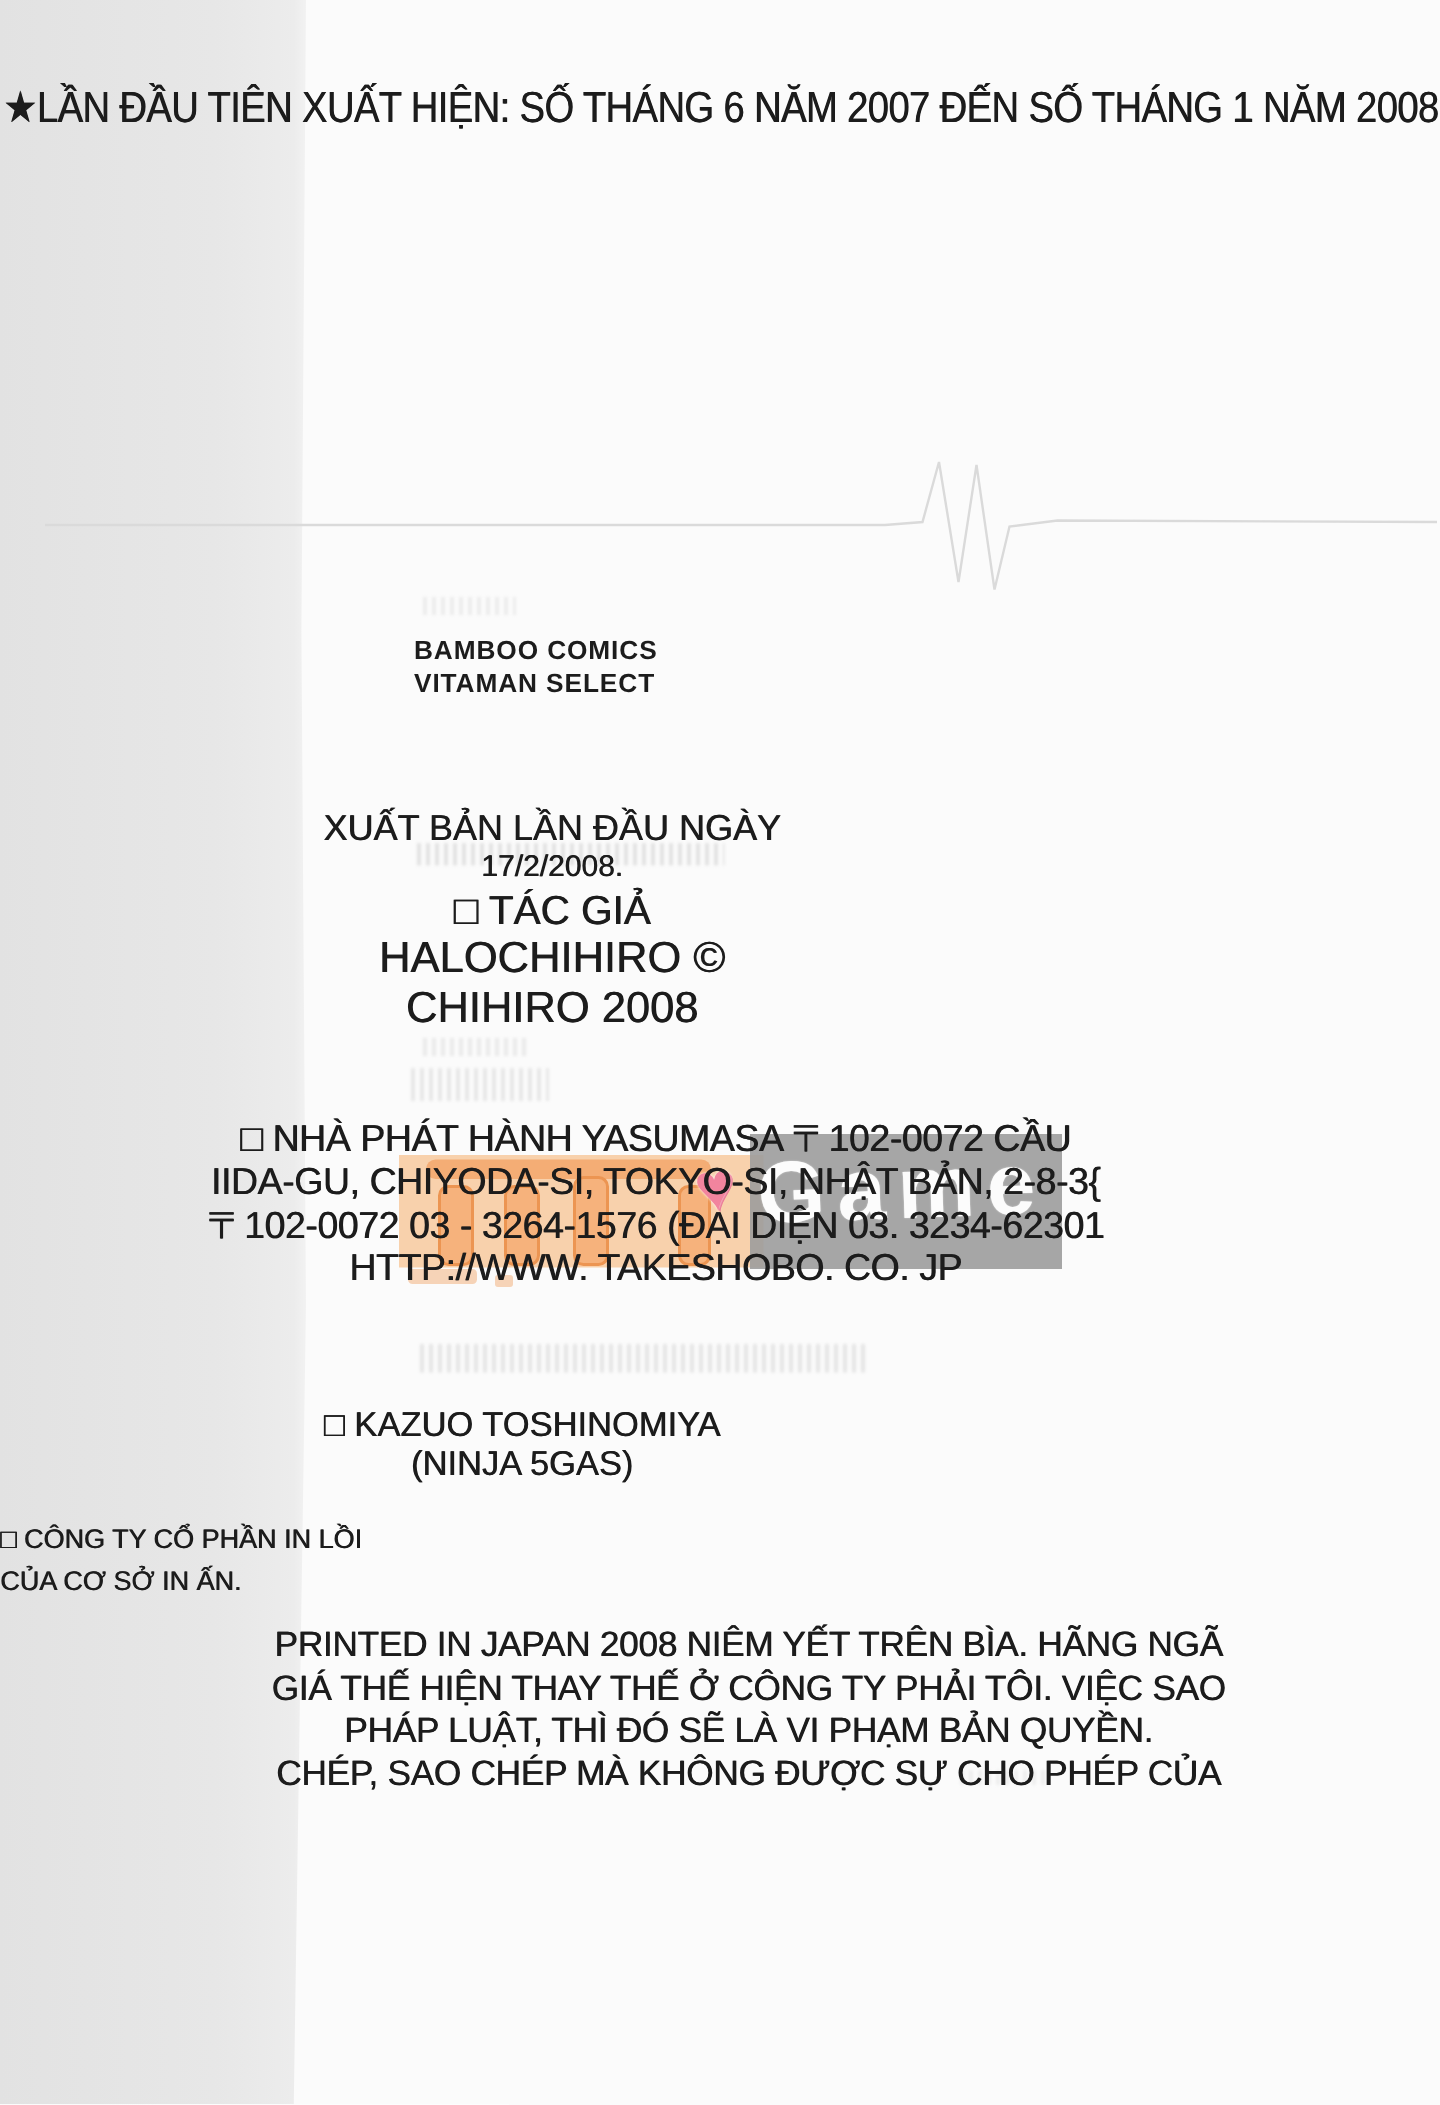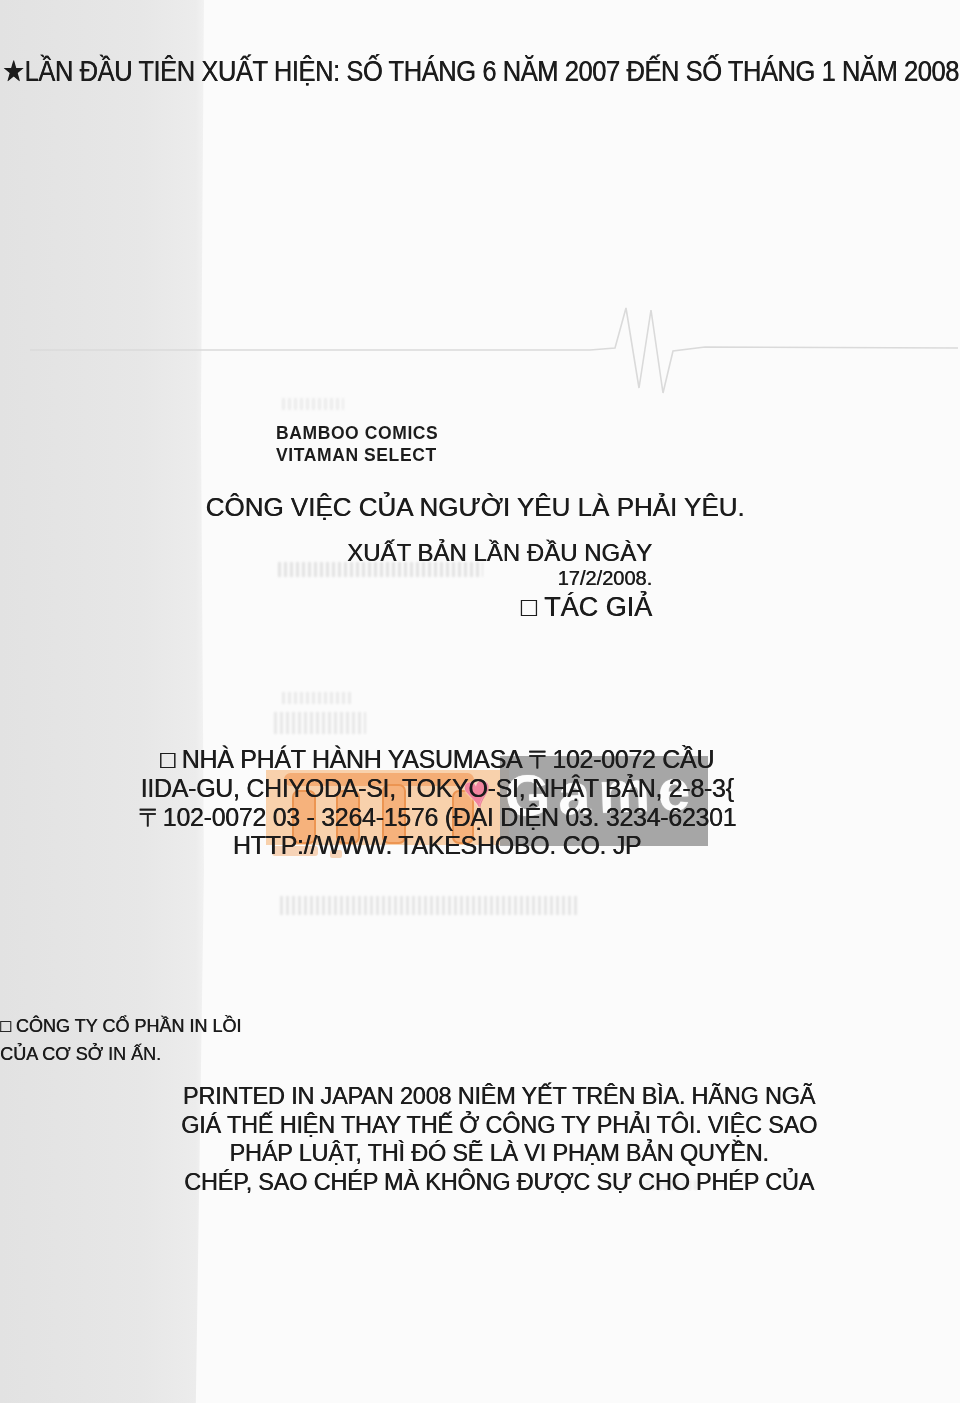--- a/index.html
+++ b/index.html
@@ -21,21 +21,21 @@
     position:absolute;left:2px;top:54px;font-size:29px;letter-spacing:-0.5px;
     transform:scaleX(0.88);transform-origin:left center;z-index:3;
   }
   .ecg{ position:absolute;left:0;top:300px;z-index:1; }
 
   .imprint{ position:absolute;left:276px;top:423px;z-index:3;font-weight:700;
             font-size:17.5px;line-height:21.5px;letter-spacing:0.6px; }
   .book-title{ position:absolute;left:0;top:492px;width:950px;text-align:center;
                font-size:26px;z-index:3; }
 
-  .edition{ position:absolute;left:52px;top:540px;width:600px;text-align:right;z-index:3; }
+  .edition{ position:absolute;left:68px;top:540px;width:600px;text-align:center;z-index:3; }
   .ed-l1{ font-size:24px;line-height:25px; }
   .ed-l2{ font-size:20px;line-height:27px; }
   .ed-l3{ font-size:27px;line-height:31px; }
   .ed-l4{ font-size:29px;line-height:33px; }
   .ed-l5{ font-size:29px;line-height:33px; }
 
   .publisher{ position:absolute;left:37px;top:745px;width:800px;text-align:center;
               font-size:25px;line-height:28.8px;letter-spacing:-0.3px;z-index:3; }
   .translator{ position:absolute;left:0;top:936px;width:696px;text-align:center;
                font-size:23px;line-height:26px;z-index:3; }
@@ -112,35 +112,40 @@
     <div class="wm-game">Game</div>
   </div>
 
   <div class="header-line soft nowrap">★LẦN ĐẦU TIÊN XUẤT HIỆN: SỐ THÁNG 6 NĂM 2007 ĐẾN SỐ THÁNG 1 NĂM 2008</div>
 
   <div class="imprint">
     <div>BAMBOO COMICS</div>
     <div>VITAMAN SELECT</div>
   </div>
 
-  <div class="book-title soft">CÔNG VIỆC CỦA NGƯỜI YÊU LÀ PHẢI YÊU.</div>
 
   <div class="edition soft">
     <div class="ed-l1">XUẤT BẢN LẦN ĐẦU NGÀY</div>
     <div class="ed-l2">17/2/2008.</div>
     <div class="ed-l3">□ TÁC GIẢ</div>
+    <div class="ed-l4">HALOCHIHIRO ©</div>
+    <div class="ed-l5">CHIHIRO 2008</div>
   </div>
 
   <div class="publisher soft">
     <div>□ NHÀ PHÁT HÀNH YASUMASA 〒102-0072 CẦU</div>
     <div>IIDA-GU, CHIYODA-SI, TOKYO-SI, NHẬT BẢN, 2-8-3{</div>
     <div>〒102-0072 03 - 3264-1576 (ĐẠI DIỆN 03. 3234-62301</div>
     <div>HTTP://WWW. TAKESHOBO. CO. JP</div>
   </div>
 
+  <div class="translator soft">
+    <div>□ KAZUO TOSHINOMIYA</div>
+    <div>(NINJA 5GAS)</div>
+  </div>
 
   <div class="printer soft">
     <div>□ CÔNG TY CỔ PHẦN IN LỒI</div>
     <div>CỦA CƠ SỞ IN ẤN.</div>
   </div>
 
   <div class="copyright soft">
     <div>PRINTED IN JAPAN 2008 NIÊM YẾT TRÊN BÌA. HÃNG NGÃ</div>
     <div>GIÁ THẾ HIỆN THAY THẾ Ở CÔNG TY PHẢI TÔI. VIỆC SAO</div>
     <div>PHÁP LUẬT, THÌ ĐÓ SẼ LÀ VI PHẠM BẢN QUYỀN.</div>

